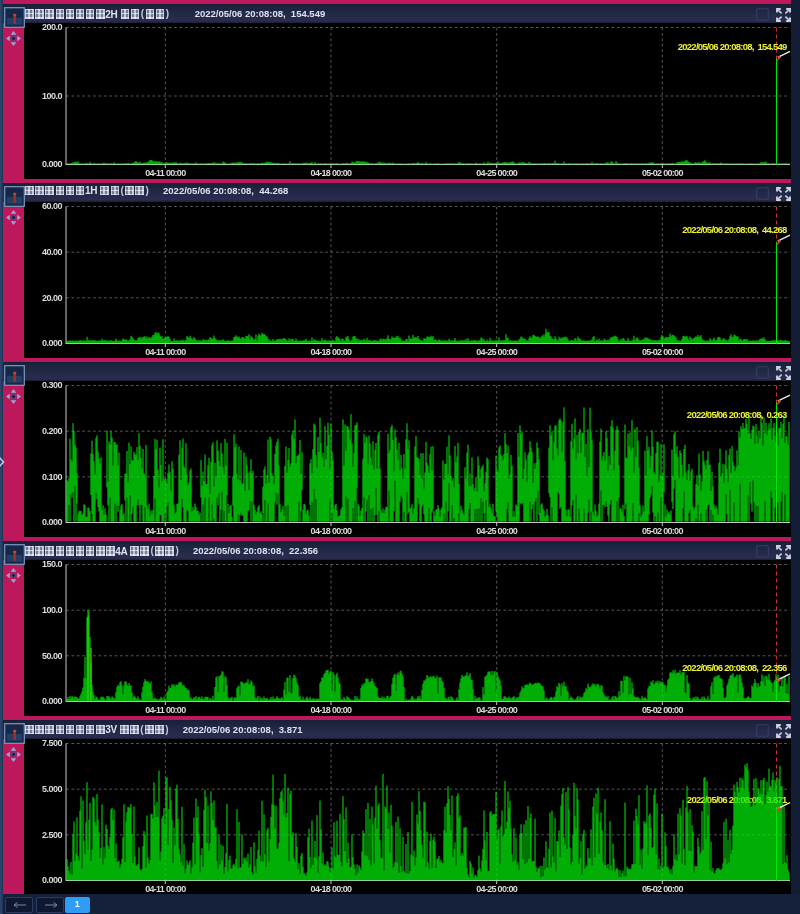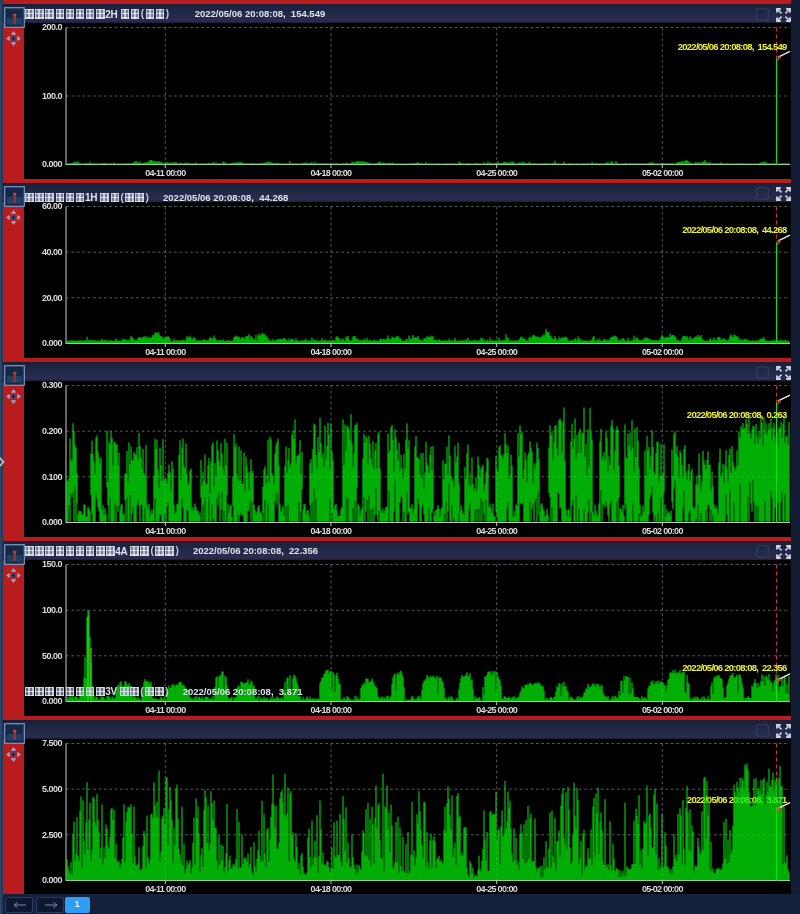--- a/index.html
+++ b/index.html
@@ -1,15 +1,15 @@
 <!DOCTYPE html>
 <html><head><meta charset="utf-8"><style>
 *{margin:0;padding:0;box-sizing:border-box}
 html,body{width:800px;height:914px;background:#0d1526;overflow:hidden;font-family:"Liberation Sans",sans-serif}
-#stage{position:relative;width:800px;height:914px;background:#b91c1c}
+#stage{position:relative;width:800px;height:914px;background:#be185d}
 .hdr{position:absolute;left:0;width:800px;height:19.5px;background:linear-gradient(180deg,#182038 0%,#222948 50%,#2a2c4e 88%,#1c1f36 100%)}
 .canvas{position:absolute;left:23.5px;width:767px;height:156px;background:#000}
 .title{position:absolute;left:24.5px;height:12px;line-height:11px;white-space:nowrap;z-index:5}
 .cj{display:inline-block;width:8.6px;height:9.8px;border-radius:0.5px;margin:0 0.75px;vertical-align:-1.4px;background:linear-gradient(90deg,#b0b8cc 0 1.1px,rgba(183,191,210,0.34) 1.1px 3.4px,#b0b8cc 3.4px 4.6px,rgba(183,191,210,0.34) 4.6px 7.2px,#b0b8cc 7.2px 8.6px),linear-gradient(180deg,#b0b8cc 0 1.2px,rgba(183,191,210,0.28) 1.2px 4.2px,#b0b8cc 4.2px 5.4px,rgba(183,191,210,0.28) 5.4px 8.4px,#b0b8cc 8.4px 9.8px);background-blend-mode:screen}
 .lt{color:#dde2ee;font-size:10px;font-weight:bold;letter-spacing:-0.3px;vertical-align:0.2px}
 .pr{color:#c2c9d8;font-size:10px;font-weight:bold;padding:0 0.7px;vertical-align:0.2px}
 .ts{color:#dde2ee;font-size:9.5px;font-weight:bold;letter-spacing:0px;margin-left:13.5px;vertical-align:0.2px}
 .icoSq{position:absolute;left:3.5px;z-index:6}
 .mov{position:absolute;left:5px;z-index:6}
 .faintSq{position:absolute;left:756px;z-index:6}
@@ -61,21 +61,21 @@
         <path d="M4.8 13 H1 V9.5"></path>
  </g>
  <g stroke="#ccd2dd" stroke-width="1.6">
   <line x1="2.2" y1="2.2" x2="5.6" y2="5.3"></line>
         <line x1="12.8" y1="2.2" x2="9.4" y2="5.3"></line>
   <line x1="12.8" y1="11.8" x2="9.4" y2="8.7"></line>
         <line x1="2.2" y1="11.8" x2="5.6" y2="8.7"></line>
  </g>
 </svg>
 <div class="hdr" style="top:182.5px"></div>
-<div class="title" style="top:190px"><i class="cj"></i><i class="cj"></i><i class="cj"></i><i class="cj"></i><i class="cj"></i><i class="cj"></i><span class="lt">1H </span><i class="cj"></i><i class="cj"></i><span class="pr">(</span><i class="cj"></i><i class="cj"></i><span class="pr">)</span><span class="ts">2022/05/06 20:08:08,&nbsp; 44.268</span></div>
+<div class="title" style="top:183px"><i class="cj"></i><i class="cj"></i><i class="cj"></i><i class="cj"></i><i class="cj"></i><i class="cj"></i><span class="lt">1H </span><i class="cj"></i><i class="cj"></i><span class="pr">(</span><i class="cj"></i><i class="cj"></i><span class="pr">)</span><span class="ts">2022/05/06 20:08:08,&nbsp; 44.268</span></div>
 <div class="canvas" style="top:202px"></div>
 <svg class="icoSq" style="top:185.5px" width="21" height="21" viewBox="0 0 21 21">
  <rect x="0.7" y="0.7" width="19.6" height="19.6" fill="#152848" stroke="#7f98c0" stroke-width="1.2"></rect>
  <rect x="3" y="10.8" width="15" height="6.9" fill="#28456e" opacity="0.8"></rect>
  <rect x="9.5" y="7.2" width="2.4" height="9.6" fill="#9e3328"></rect>
  <rect x="9.2" y="6.8" width="3" height="2.4" fill="#c84335"></rect>
 </svg>
 <svg class="mov" style="top:209px" width="17" height="17" viewBox="0 0 17 17">
  <g fill="#8fa9d6">
   <path d="M8.5 1 L11.3 4.8 H5.7 Z"></path>
@@ -168,21 +168,21 @@
         <path d="M4.8 13 H1 V9.5"></path>
  </g>
  <g stroke="#ccd2dd" stroke-width="1.6">
   <line x1="2.2" y1="2.2" x2="5.6" y2="5.3"></line>
         <line x1="12.8" y1="2.2" x2="9.4" y2="5.3"></line>
   <line x1="12.8" y1="11.8" x2="9.4" y2="8.7"></line>
         <line x1="2.2" y1="11.8" x2="5.6" y2="8.7"></line>
  </g>
 </svg>
 <div class="hdr" style="top:719.5px"></div>
-<div class="title" style="top:684px"><i class="cj"></i><i class="cj"></i><i class="cj"></i><i class="cj"></i><i class="cj"></i><i class="cj"></i><i class="cj"></i><i class="cj"></i><span class="lt">3V </span><i class="cj"></i><i class="cj"></i><span class="pr">(</span><i class="cj"></i><i class="cj"></i><span class="pr">)</span><span class="ts">2022/05/06 20:08:08,&nbsp; 3.871</span></div>
+<div class="title" style="top:722px"><i class="cj"></i><i class="cj"></i><i class="cj"></i><i class="cj"></i><i class="cj"></i><i class="cj"></i><i class="cj"></i><i class="cj"></i><span class="lt">3V </span><i class="cj"></i><i class="cj"></i><span class="pr">(</span><i class="cj"></i><i class="cj"></i><span class="pr">)</span><span class="ts">2022/05/06 20:08:08,&nbsp; 3.871</span></div>
 <div class="canvas" style="top:739px"></div>
 <svg class="icoSq" style="top:722.5px" width="21" height="21" viewBox="0 0 21 21">
  <rect x="0.7" y="0.7" width="19.6" height="19.6" fill="#152848" stroke="#7f98c0" stroke-width="1.2"></rect>
  <rect x="3" y="10.8" width="15" height="6.9" fill="#28456e" opacity="0.8"></rect>
  <rect x="9.5" y="7.2" width="2.4" height="9.6" fill="#9e3328"></rect>
  <rect x="9.2" y="6.8" width="3" height="2.4" fill="#c84335"></rect>
 </svg>
 <svg class="mov" style="top:746px" width="17" height="17" viewBox="0 0 17 17">
  <g fill="#8fa9d6">
   <path d="M8.5 1 L11.3 4.8 H5.7 Z"></path>

